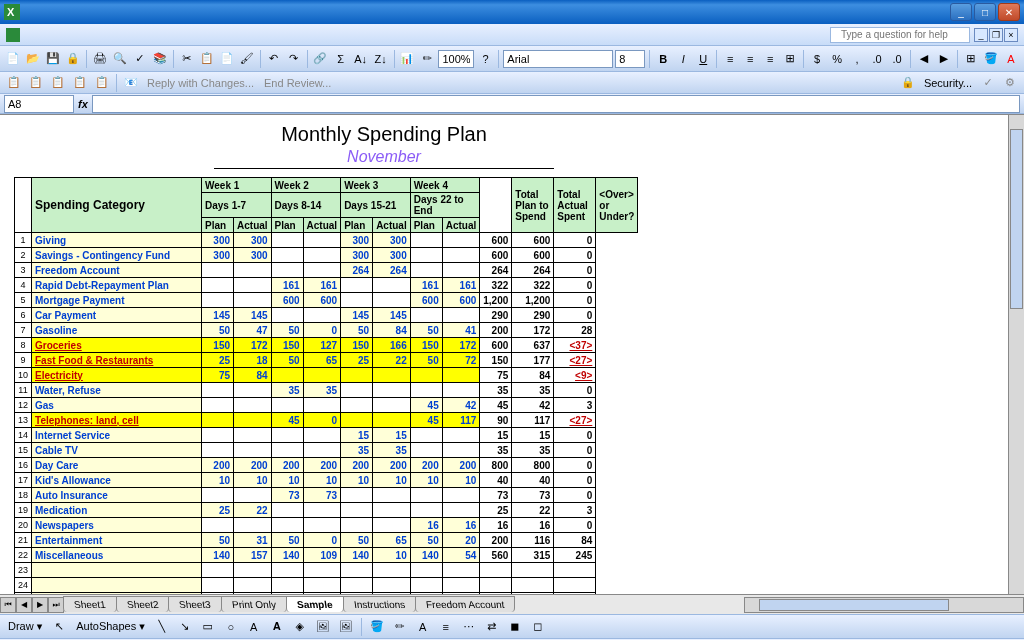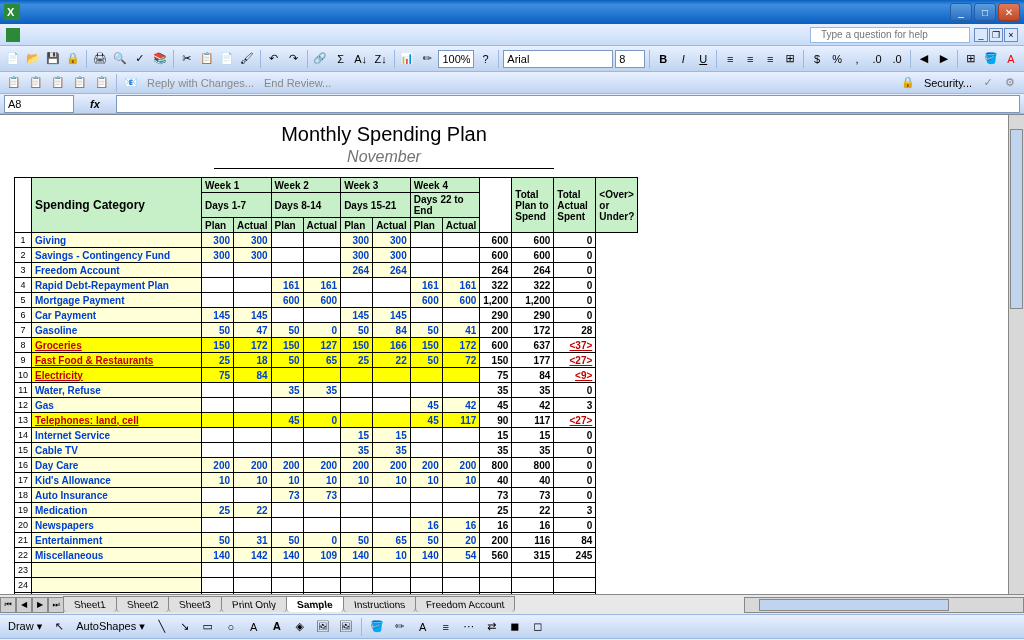--- a/index.html
+++ b/index.html
@@ -6,36 +6,36 @@
 body { font-family: Tahoma, Arial, sans-serif; font-size: 11px; background: #fff; overflow: hidden; }
 .titlebar { background: linear-gradient(#0a5fc0, #3d8ee0 20%, #0a5fc0); color: #fff; height: 24px; display: flex; align-items: center; padding: 0 4px; }
 .titlebar .ico { width: 16px; height: 16px; margin-right: 4px; }
 .titlebar .app { font-weight: bold; }
 .winbtns { margin-left: auto; display: flex; gap: 2px; }
 .winbtn { width: 22px; height: 18px; background: linear-gradient(#5a9ee0,#2a6fc0); color: #fff; border: 1px solid #2a5a9f; border-radius: 3px; font-size: 10px; display: flex; align-items: center; justify-content: center; cursor: pointer; }
 .winbtn.close { background: linear-gradient(#e07a5a,#c04a2a); border-color: #a03a1a; }
 .menubar { background: linear-gradient(#e8f0ff,#c8dcf8); height: 22px; display: flex; align-items: center; padding: 0 6px; border-bottom: 1px solid #9bb8e0; }
 .menubar .mitem { padding: 2px 6px; cursor: pointer; }
 .menubar .mitem u { text-decoration: underline; }
-.helpbox { margin-left: auto; width: 160px; height: 16px; border: 1px solid #9bb8e0; background: #fff; color: #888; padding: 0 10px; font-size: 10px; }
+.helpbox { margin-left: auto; width: 140px; height: 16px; border: 1px solid #9bb8e0; background: #fff; color: #888; padding: 0 10px; font-size: 10px; }
 .smallwin { display: flex; gap: 1px; margin-left: 4px; }
 .smallbtn { width: 14px; height: 14px; border: 1px solid #6a8ac0; background: #d8e8ff; font-size: 9px; display: flex; align-items: center; justify-content: center; }
 .toolbar { background: linear-gradient(#e8f0ff,#c0d4f0); height: 26px; display: flex; align-items: center; padding: 0 4px; gap: 2px; border-bottom: 1px solid #9bb8e0; }
 .tbtn { width: 20px; height: 20px; border: 1px solid transparent; display: flex; align-items: center; justify-content: center; cursor: pointer; font-size: 11px; }
 .tsep { width: 1px; height: 18px; background: #9bb8e0; margin: 0 2px; }
 .tinput { border: 1px solid #7a98c0; background: #fff; height: 18px; padding: 0 3px; font-size: 11px; }
 .revbar { height: 22px; color: #888; }
 .revbar .txt { color: #888; padding: 0 4px; }
 .namebox { width: 70px; }
-.fxbar { background: linear-gradient(#e8f0ff,#c0d4f0); height: 20px; display: flex; align-items: center; padding: 0 4px; gap: 16px; border-bottom: 1px solid #9bb8e0; }
+.fxbar { background: linear-gradient(#e8f0ff,#c0d4f0); height: 20px; display: flex; align-items: center; padding: 0 4px; gap: 4px; border-bottom: 1px solid #9bb8e0; }
 .fxbar .fx { font-style: italic; font-weight: bold; }
 .sheet { position: relative; background: #fff; overflow: auto; height: 480px; border-top: 1px solid #888; }
 .doc { margin: 8px 14px; }
 .doctitle { text-align: center; font: 20px Arial; margin-bottom: 2px; margin-left: 200px; width: 340px; }
-.docmonth { text-align: center; font: italic 16px Arial; color: #737373; margin-left: 200px; width: 340px; border-bottom: 1px solid #000; padding-bottom: 2px; margin-bottom: 8px; }
+.docmonth { text-align: center; font: italic 16px Arial; color: #8b5cf6; margin-left: 200px; width: 340px; border-bottom: 1px solid #000; padding-bottom: 2px; margin-bottom: 8px; }
 table.plan { border-collapse: collapse; font-size: 10px; }
 table.plan th, table.plan td { border: 1px solid #000; padding: 1px 3px; height: 15px; }
 .hdr { background: #c8f0c8; text-align: left; font-weight: bold; }
 .hdr-cat { width: 170px; font: bold 12px Arial; }
 .hdr-wk { width: 32px; }
 .rownum { width: 14px; background: #fff; text-align: center; border: 1px solid #888; font-size: 9px; }
 .cat { color: #0040d0; font-weight: bold; background: #ffffd8; padding-left: 3px; }
 .cat.red { color: #c00000; text-decoration: underline; }
 .cell { text-align: right; color: #0040d0; font-weight: bold; background: #ffffd8; }
 .cell.blank { background: #fff; }
@@ -518,21 +518,21 @@
             <td class="cell">50</td>
             <td class="cell">20</td>
             <td class="tot">200</td>
             <td class="tot">116</td>
             <td class="tot">84</td>
           </tr>
           <tr>
             <td class="rownum">22</td>
             <td class="cat">Miscellaneous</td>
             <td class="cell">140</td>
-            <td class="cell">142</td>
+            <td class="cell">157</td>
             <td class="cell">140</td>
             <td class="cell">109</td>
             <td class="cell">140</td>
             <td class="cell">10</td>
             <td class="cell">140</td>
             <td class="cell">54</td>
             <td class="tot">560</td>
             <td class="tot">315</td>
             <td class="tot">245</td>
           </tr>

